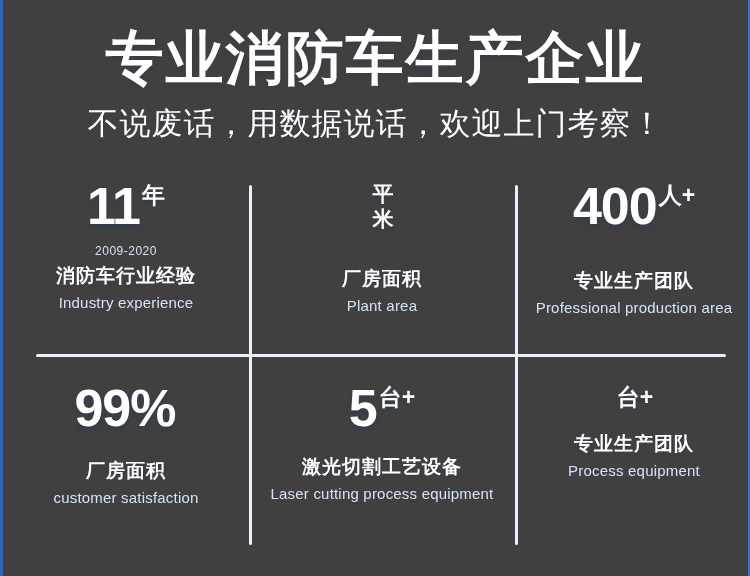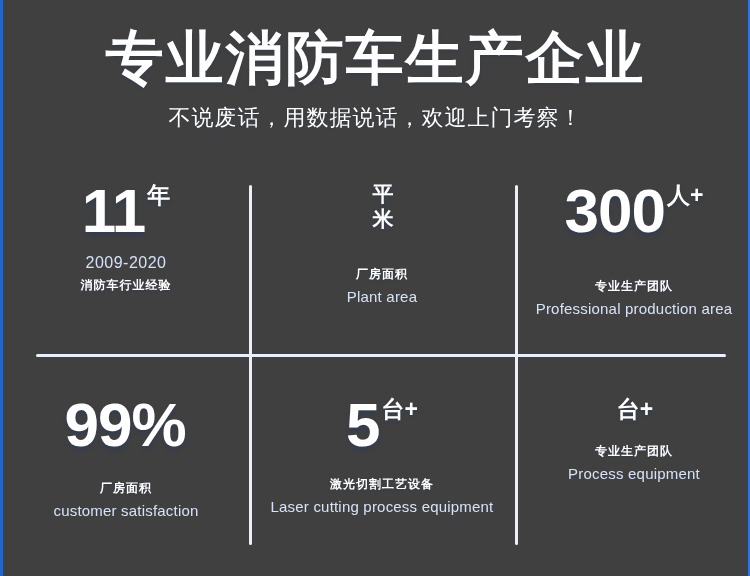--- a/index.html
+++ b/index.html
@@ -39,21 +39,21 @@
     font-size: 58px;
     line-height: 1.12;
     font-weight: 700;
     letter-spacing: 2px;
     color: #ffffff;
     text-shadow: 0 2px 3px rgba(10, 50, 120, 0.20);
   }
   .sub-title {
     margin: 0;
     padding-top: 14px;
-    font-size: 22px;
+    font-size: 31px;
     line-height: 1.2;
     font-weight: 500;
     letter-spacing: 1px;
     color: #ffffff;
     text-shadow: 0 1px 2px rgba(10, 50, 120, 0.18);
   }
 
   
   .divider-h {
     position: absolute;
@@ -87,30 +87,30 @@
     grid-template-rows: 174px 198px;
   }
   .cell {
     position: relative;
     display: flex;
     flex-direction: column;
     align-items: center;
     justify-content: flex-start;
     box-sizing: border-box;
   }
-  .cell.row2 { padding-top: 40px; }
+  .cell.row2 { padding-top: 28px; }
 
   .bignum-wrap {
     display: flex;
     align-items: flex-start;
     justify-content: center;
     line-height: 1;
   }
   .bignum {
-    font-size: 62px;
+    font-size: 52px;
     font-weight: 800;
     line-height: 1;
     color: #ffffff;
     letter-spacing: -1px;
     text-shadow: 0 3px 4px rgba(12, 52, 125, 0.28);
   }
   .cell-wide .bignum { font-size: 60px; }
 
   .unit {
     font-size: 23px;
@@ -127,28 +127,28 @@
   .unit.stacked {
     flex-direction: column;
     align-items: center;
     font-size: 21px;
     line-height: 1.18;
     margin-top: 2px;
   }
 
   .meta-range {
     margin-top: 10px;
-    font-size: 16px;
+    font-size: 12px;
     font-weight: 400;
     color: #d4e2f7;
     letter-spacing: 0.5px;
   }
   .cn-label {
     margin-top: 8px;
-    font-size: 12px;
+    font-size: 19px;
     font-weight: 700;
     color: #ffffff;
     letter-spacing: 1px;
     text-shadow: 0 1px 2px rgba(12, 52, 125, 0.22);
   }
   .en-label {
     margin-top: 5px;
     font-size: 15px;
     font-weight: 400;
     color: #d6e3f7;
@@ -180,36 +180,37 @@
 
   <div class="grid">
 
     <div class="cell cell-1">
       <div class="bignum-wrap">
         <span class="bignum">11</span>
         <span class="unit">年</span>
       </div>
       <div class="meta-range">2009-2020</div>
       <div class="cn-label">消防车行业经验</div>
+      <div class="en-label">Industry experience</div>
     </div>
 
     <div class="cell cell-2 cell-wide">
       <div class="bignum-wrap">
         <span class="unit stacked">
           <span>平</span>
           <span>米</span>
         </span>
       </div>
       <div class="cn-label">厂房面积</div>
       <div class="en-label">Plant area</div>
     </div>
 
     <div class="cell cell-3">
       <div class="bignum-wrap">
-        <span class="bignum">300</span>
+        <span class="bignum">400</span>
         <span class="unit">人+</span>
       </div>
       <div class="cn-label">专业生产团队</div>
       <div class="en-label">Professional production area</div>
     </div>
 
     <div class="cell row2 cell-4">
       <div class="bignum-wrap">
         <span class="bignum">99%</span>
         <span class="unit"></span>

